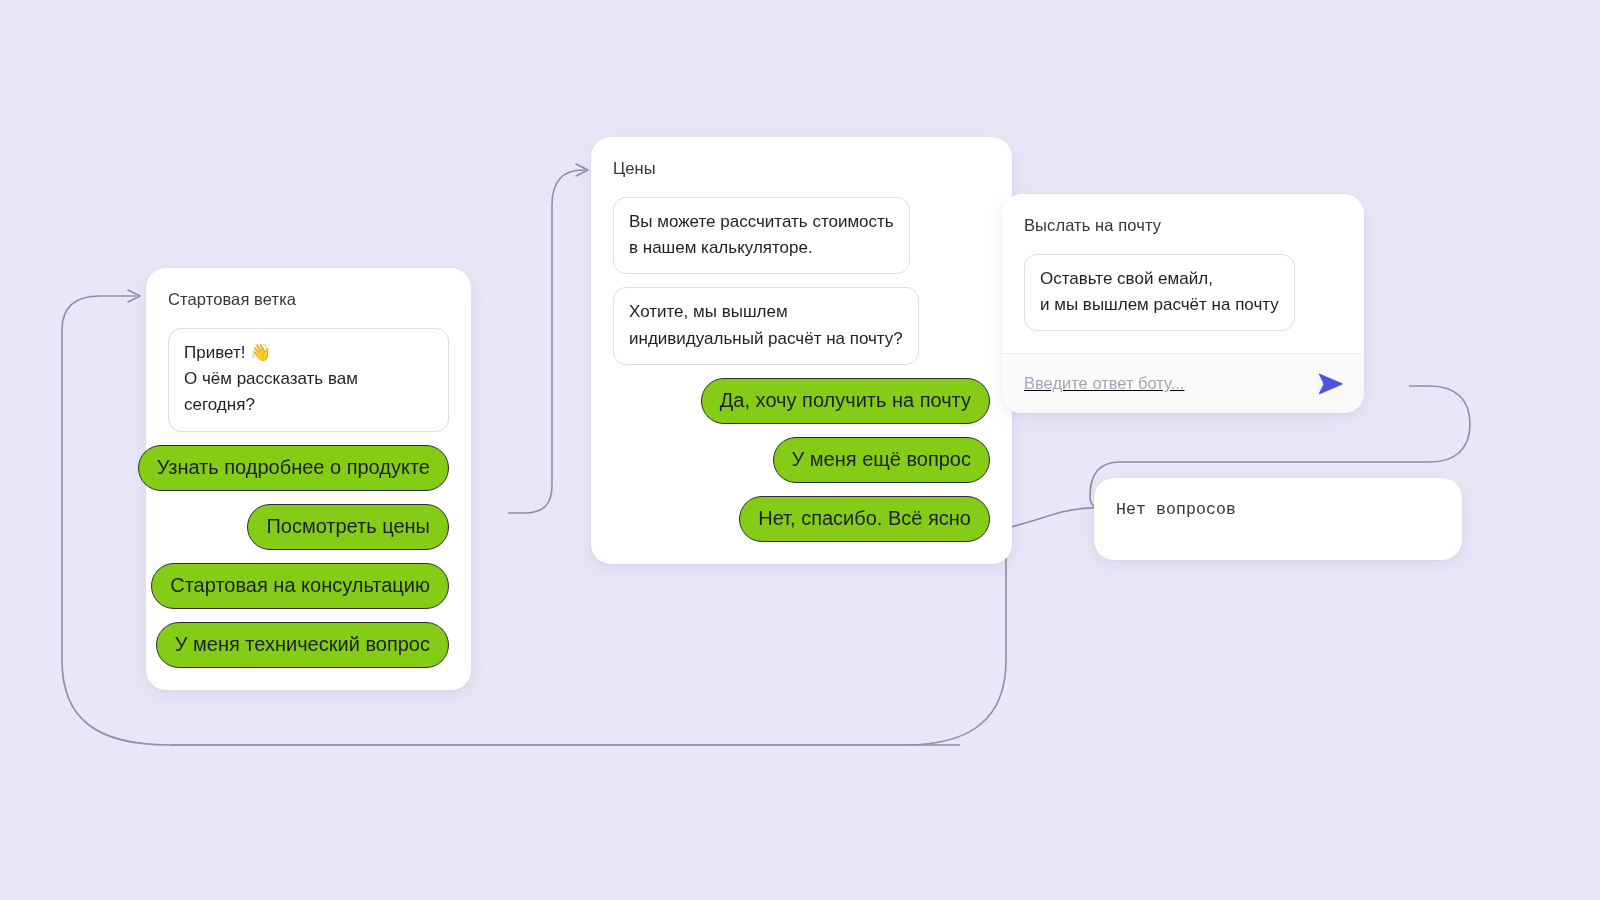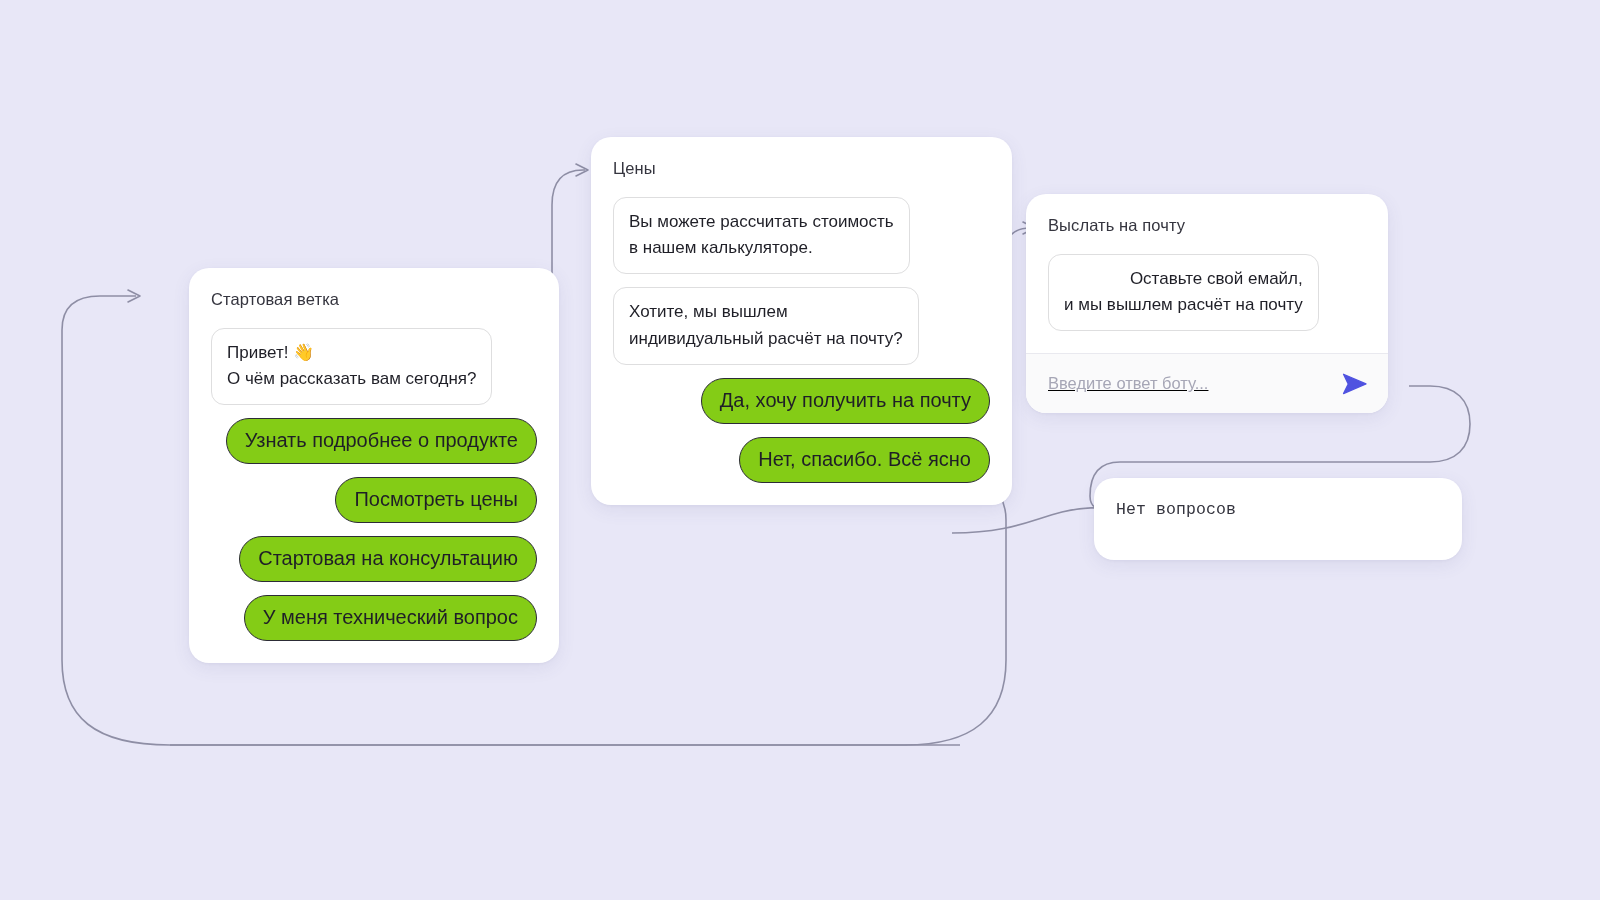--- a/index.html
+++ b/index.html
@@ -75,44 +75,44 @@
     padding: 11px 15px 12px 15px;
     font-size: 17px;
     line-height: 1.55;
     color: #1f1f27;
     background: #fff;
     margin-bottom: 13px;
     display: block;
     white-space: pre-line;
     box-sizing: border-box;
   }
-  .bubble-bot:last-child { margin-bottom: 0; text-align: right; }
+  .bubble-bot:last-child { margin-bottom: 0; }
 
   
   .opt-row {
     display: flex;
     justify-content: flex-end;
     margin-top: 13px;
   }
   .opt-pill {
     border: 1.3px solid #2c2c36;
     border-radius: 999px;
     padding: 9px 18px 10px 18px;
     font-size: 20px;
     line-height: 1.25;
     color: #1f1f27;
     background: #84cc16;
     white-space: nowrap;
     display: inline-block;
   }
 
   
-  #card-start    { left: 146px;  top: 268px; width: 370px; margin-left: 43px; }
+  #card-start    { left: 146px;  top: 268px; width: 325px; }
   #card-prices   { left: 591px;  top: 137px; width: 421px; }
-  #card-email    { left: 1026px; top: 194px; width: 362px; }
+  #card-email    { left: 1002px; top: 194px; width: 362px; }
   #card-noq      { left: 1094px; top: 478px; width: 368px; font-family: Liberation Mono, monospace; }
 
   
   .composer {
     border-top: 1px solid #e9e9ef;
     background: #fafafb;
     border-radius: 0 0 20px 20px;
     height: 60px;
     display: flex;
     align-items: center;
@@ -192,20 +192,23 @@
 
       <div class="bubble-bot" style="display: table;">Вы можете рассчитать стоимость
 в нашем калькуляторе.</div>
       <div class="bubble-bot" style="display: table;">Хотите, мы вышлем
 индивидуальный расчёт на почту?</div>
 
       <div class="opt-row">
         <span class="opt-pill">Да, хочу получить на почту</span>
       </div>
       <div class="opt-row">
+        <span class="opt-pill">У меня ещё вопрос</span>
+      </div>
+      <div class="opt-row">
         <span class="opt-pill">Нет, спасибо. Всё ясно</span>
       </div>
     </div>
   </div>
 
   <div class="card" id="card-email">
     <div class="card-body">
       <div class="card-title">Выслать на почту</div>
       <div class="bubble-bot" style="display: table;">Оставьте свой емайл,
 и мы вышлем расчёт на почту</div>

